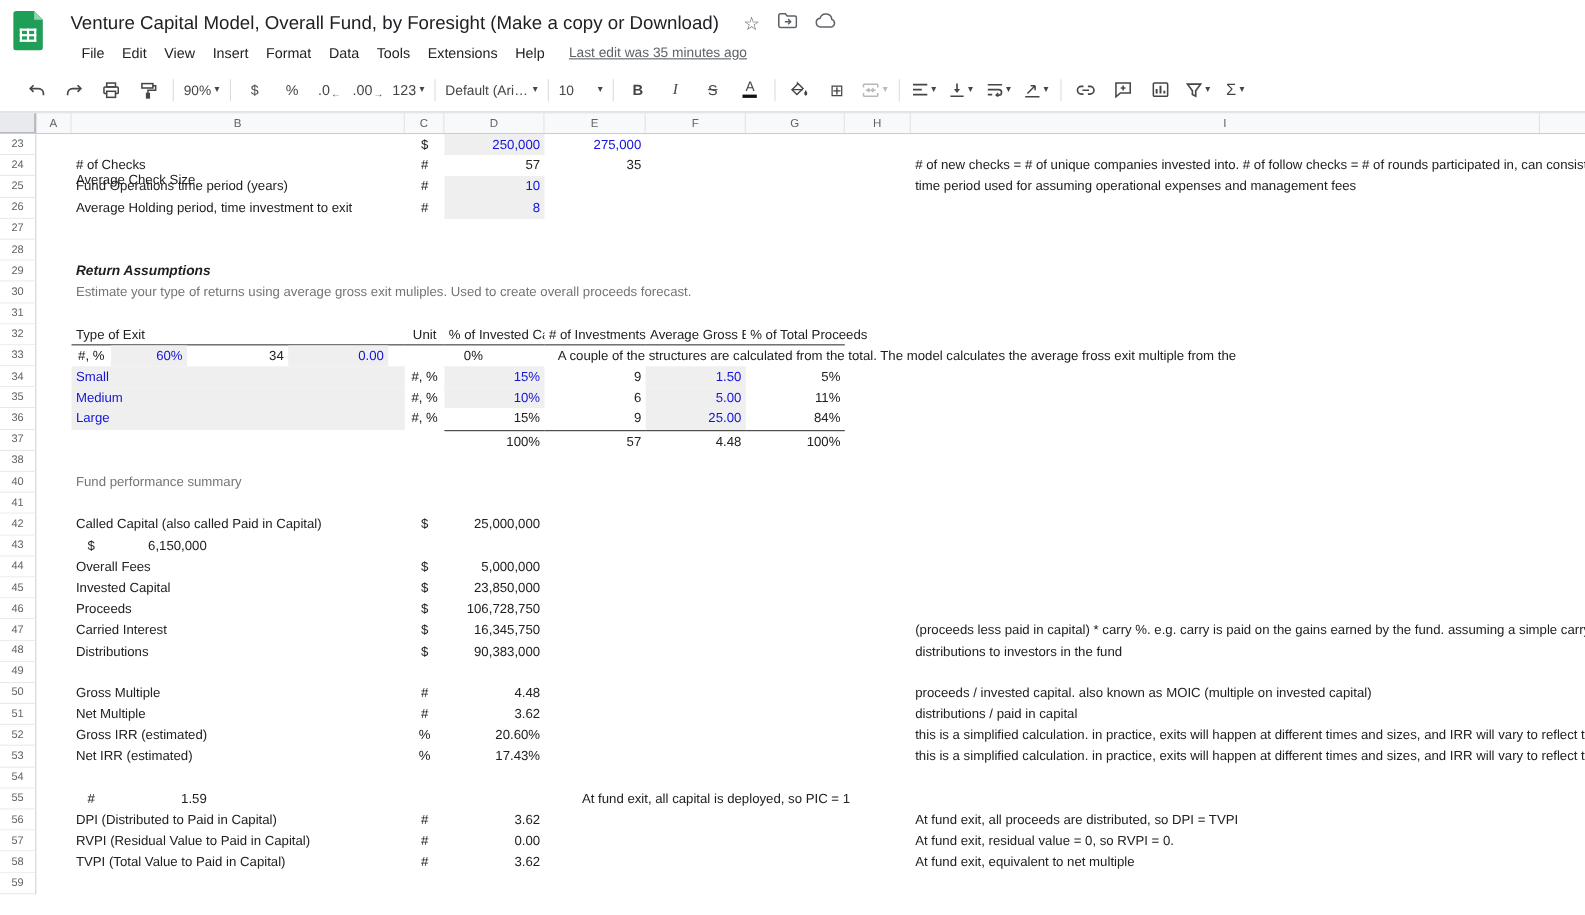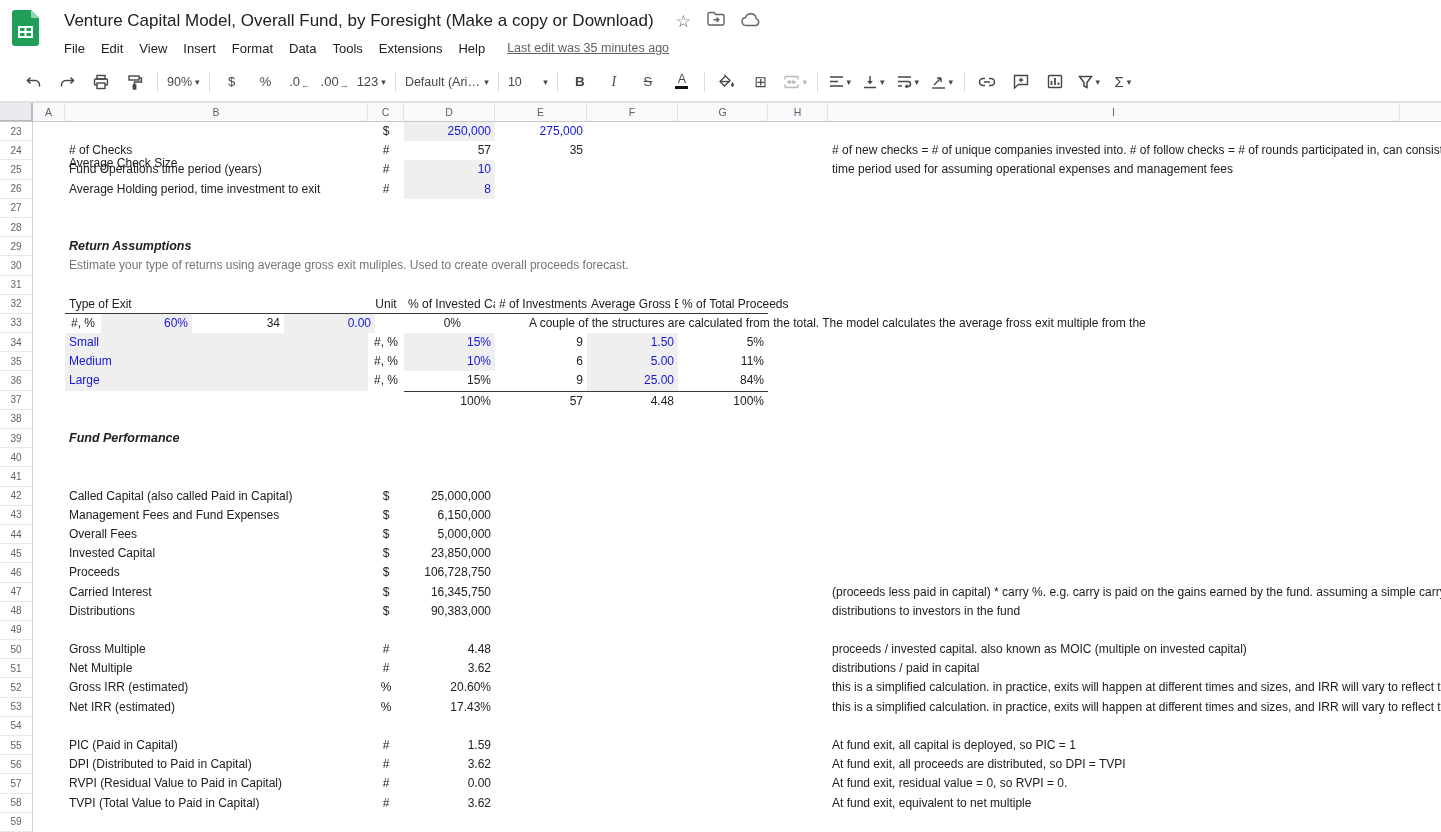--- a/index.html
+++ b/index.html
@@ -9,21 +9,21 @@
     position:relative;
   }
   
   .titlebar{height:62px;display:flex;align-items:flex-start;background:#fff;}
   .logo-wrap{width:50px;display:flex;justify-content:center;padding-top:10px;}
   .tb-right{flex:1;padding-top:7px;}
   .title-row{display:flex;align-items:center;height:28px;}
   .doc-title{font-size:17px;color:#202124;margin-left:14px;white-space:nowrap;}
   .title-icons{display:flex;align-items:center;gap:16px;margin-left:22px;color:#5f6368;}
   .star{font-size:17px;line-height:1;cursor:pointer;}
-  .menu-row{display:flex;align-items:center;height:26px;margin-left:6px;}
+  .menu-row{display:flex;align-items:center;height:26px;margin-left:16px;}
   .menu-item{font-size:13px;color:#202124;padding:3px 8px;border-radius:4px;cursor:pointer;}
   .last-edit{font-size:12.5px;color:#5f6368;text-decoration:underline;margin-left:14px;cursor:pointer;white-space:nowrap;}
   
   .toolbar{
     height:39px;display:flex;align-items:center;padding-left:16px;
     border-bottom:1px solid #e0e0e0;background:#fff;color:#444746;
   }
   .ti{display:flex;align-items:center;justify-content:center;height:26px;min-width:26px;
       padding:0 4px;border-radius:4px;cursor:pointer;font-size:13px;color:#444746;white-space:nowrap;}
   .ti svg{display:block;}
@@ -404,21 +404,21 @@
         <div class="cell hb clip" style="width: 91px;">Average Gross E</div>
         <div class="cell hb" style="width: 90px;">% of Total Proceeds</div>
         <div class="cell" style="width: 60px;"></div>
         <div class="cell" style="width: 572px;"></div>
         <div class="cell" style="width: 45px;"></div>
       </div>
       <div class="grow">
         <div class="rownum">33</div>
         <div class="cell" style="width: 32px;"></div>
         <div class="cell c" style="width: 36px;">#, %</div>
-        <div class="cell r b sh" style="width: 91px;">60%</div>
+        <div class="cell r b sh" style="width: 69px;">60%</div>
         <div class="cell r" style="width: 92px;">34</div>
         <div class="cell r b sh" style="width: 91px;">0.00</div>
         <div class="cell r" style="width: 90px;">0%</div>
         <div class="cell" style="width: 60px;"></div>
         <div class="cell" style="width: 572px;">A couple of the structures are calculated from the total. The model calculates the average fross exit multiple from the</div>
         <div class="cell" style="width: 45px;"></div>
       </div>
       <div class="grow">
         <div class="rownum">34</div>
         <div class="cell" style="width: 32px;"></div>
@@ -478,35 +478,23 @@
         <div class="cell" style="width: 36px;"></div>
         <div class="cell" style="width: 91px;"></div>
         <div class="cell" style="width: 92px;"></div>
         <div class="cell" style="width: 91px;"></div>
         <div class="cell" style="width: 90px;"></div>
         <div class="cell" style="width: 60px;"></div>
         <div class="cell" style="width: 572px;"></div>
         <div class="cell" style="width: 45px;"></div>
       </div>
       <div class="grow">
-        <div class="rownum">39</div>
-        <div class="cell" style="width: 32px;"></div>
-        <div class="cell sec" style="width: 303px;">Fund Performance</div>
-        <div class="cell" style="width: 36px;"></div>
-        <div class="cell" style="width: 91px;"></div>
-        <div class="cell" style="width: 92px;"></div>
-        <div class="cell" style="width: 91px;"></div>
-        <div class="cell" style="width: 90px;"></div>
-        <div class="cell" style="width: 60px;"></div>
-        <div class="cell" style="width: 572px;"></div>
-        <div class="cell" style="width: 45px;"></div>
-      </div>
-      <div class="grow">
         <div class="rownum">40</div>
         <div class="cell" style="width: 32px;"></div>
+        <div class="cell gray" style="width: 303px;">Fund performance summary</div>
         <div class="cell" style="width: 36px;"></div>
         <div class="cell" style="width: 91px;"></div>
         <div class="cell" style="width: 92px;"></div>
         <div class="cell" style="width: 91px;"></div>
         <div class="cell" style="width: 90px;"></div>
         <div class="cell" style="width: 60px;"></div>
         <div class="cell" style="width: 572px;"></div>
         <div class="cell" style="width: 45px;"></div>
       </div>
       <div class="grow">
@@ -531,21 +519,20 @@
         <div class="cell" style="width: 92px;"></div>
         <div class="cell" style="width: 91px;"></div>
         <div class="cell" style="width: 90px;"></div>
         <div class="cell" style="width: 60px;"></div>
         <div class="cell" style="width: 572px;"></div>
         <div class="cell" style="width: 45px;"></div>
       </div>
       <div class="grow">
         <div class="rownum">43</div>
         <div class="cell" style="width: 32px;"></div>
-        <div class="cell" style="width: 303px;">Management Fees and Fund Expenses</div>
         <div class="cell c" style="width: 36px;">$</div>
         <div class="cell r" style="width: 91px;">6,150,000</div>
         <div class="cell" style="width: 92px;"></div>
         <div class="cell" style="width: 91px;"></div>
         <div class="cell" style="width: 90px;"></div>
         <div class="cell" style="width: 60px;"></div>
         <div class="cell" style="width: 572px;"></div>
         <div class="cell" style="width: 45px;"></div>
       </div>
       <div class="grow">
@@ -687,21 +674,20 @@
         <div class="cell" style="width: 92px;"></div>
         <div class="cell" style="width: 91px;"></div>
         <div class="cell" style="width: 90px;"></div>
         <div class="cell" style="width: 60px;"></div>
         <div class="cell" style="width: 572px;"></div>
         <div class="cell" style="width: 45px;"></div>
       </div>
       <div class="grow">
         <div class="rownum">55</div>
         <div class="cell" style="width: 32px;"></div>
-        <div class="cell" style="width: 303px;">PIC (Paid in Capital)</div>
         <div class="cell c" style="width: 36px;">#</div>
         <div class="cell r" style="width: 91px;">1.59</div>
         <div class="cell" style="width: 92px;"></div>
         <div class="cell" style="width: 91px;"></div>
         <div class="cell" style="width: 90px;"></div>
         <div class="cell" style="width: 60px;"></div>
         <div class="cell" style="width: 572px;">At fund exit, all capital is deployed, so PIC = 1</div>
         <div class="cell" style="width: 45px;"></div>
       </div>
       <div class="grow">

